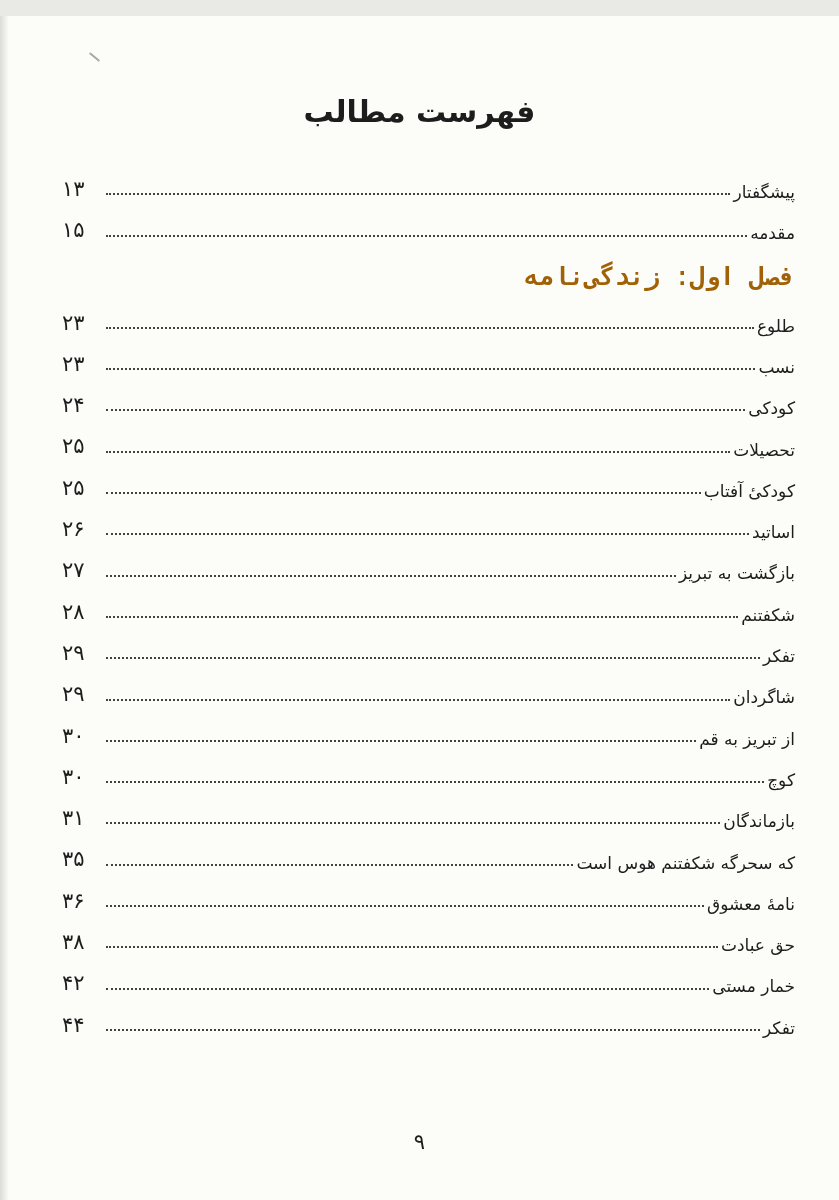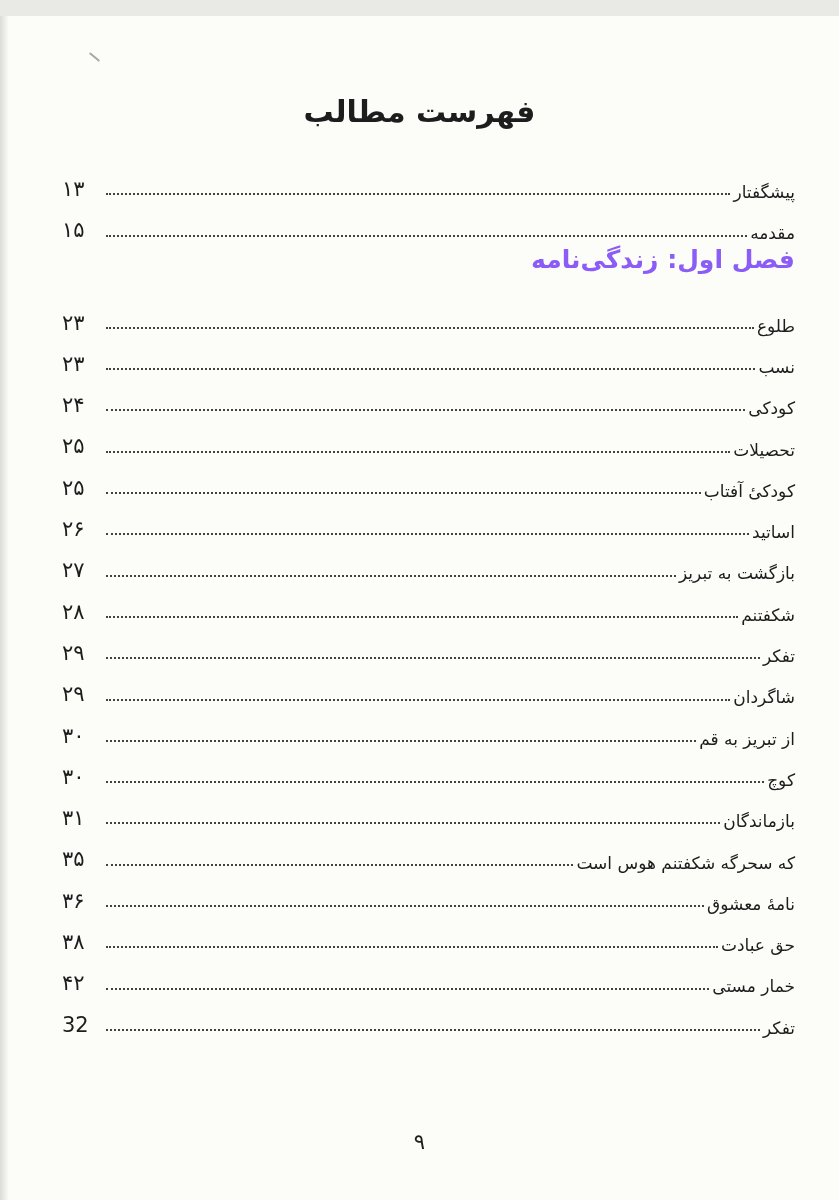--- a/index.html
+++ b/index.html
@@ -64,28 +64,29 @@
   .toc-row .pagenum {
     font-size: 21px;
     line-height: 1.3;
     min-width: 34px;
     text-align: left;
     white-space: nowrap;
   }
   .toc-heading {
     direction: rtl;
     display: flex;
-    align-items: flex-start;
+    align-items: flex-end;
     justify-content: flex-start;
     height: 48px;
     padding-bottom: 3px;
     font-size: 25px;
     font-weight: bold;
     white-space: nowrap;
-    color: #8b5cf6;
+    color: #a16207;
+    font-family: Liberation Mono, monospace;
   }
   .footer-pagenum {
     position: absolute;
     left: 0; right: 0;
     top: 1114px;
     text-align: center;
     font-size: 21px;
   }
 </style>
 </head>
@@ -192,18 +193,18 @@
         <span class="pagenum">۳۸</span>
       </div>
       <div class="toc-row">
         <span class="label">خمار مستی</span>
         <span class="leader"></span>
         <span class="pagenum">۴۲</span>
       </div>
       <div class="toc-row">
         <span class="label">تفکر</span>
         <span class="leader"></span>
-        <span class="pagenum">32</span>
+        <span class="pagenum">۴۴</span>
       </div>
     </div>
 
   <div class="footer-pagenum">۹</div>
 </div>
 
 </body></html>

